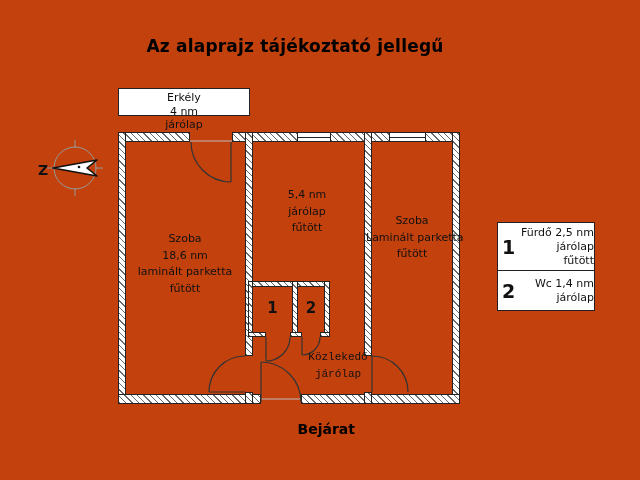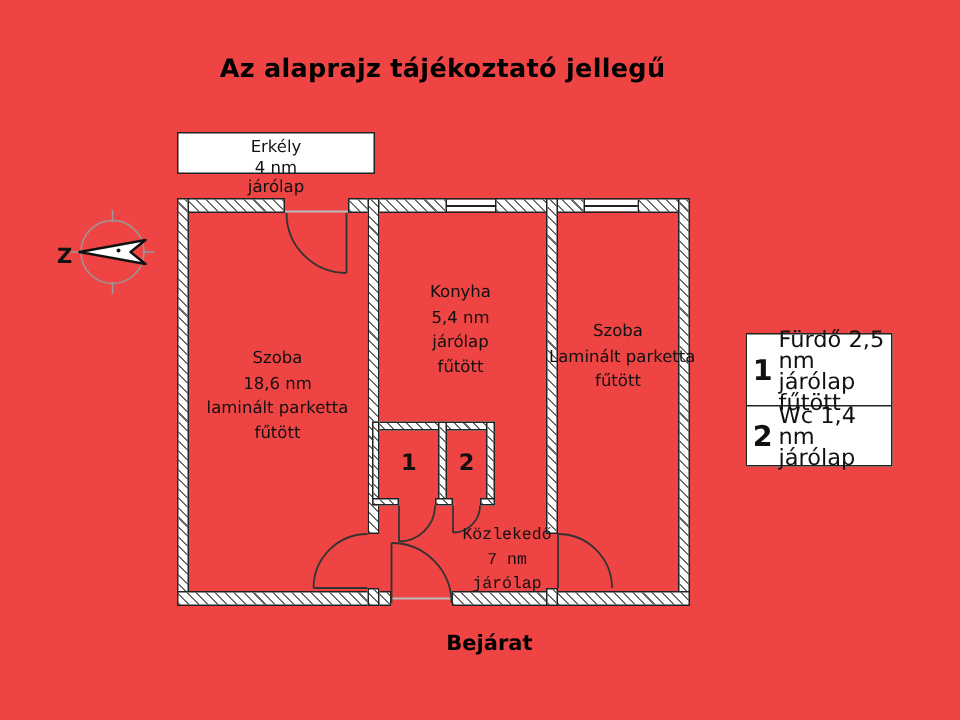--- a/index.html
+++ b/index.html
@@ -1,17 +1,17 @@
 <!DOCTYPE html>
 <html><head>
 <meta charset="utf-8">
 <style>
   html,body { margin:0; padding:0; background:#fff; }
   .canvas {
-    position:relative; width:640px; height:480px; background:#ef4444; overflow:hidden;
+    position:relative; width:640px; height:480px; background:#c2410c; overflow:hidden;
     font-family:"DejaVu Sans", sans-serif; color:#111;
   }
   .title {
     position:absolute; left:60px; top:36px; width:470px; text-align:center;
     font-size:17px; font-weight:bold; letter-spacing:0.2px; color:#000;
   }
   .wall {
     position:absolute; box-sizing:border-box;
     background:#fff repeating-linear-gradient(45deg,#6a6a6a 0,#6a6a6a 1px,transparent 1px,transparent 4.5px);
     border:1px solid #222;
@@ -34,21 +34,21 @@
     font-size:14px; font-weight:bold; color:#000;
   }
   .legend {
     position:absolute; left:497px; top:222px; width:98px; box-sizing:border-box;
     border:1px solid #222; background:#fff; z-index:10;
   }
   .legend-row { display:flex; align-items:center; }
   .legend-row.first { height:47px; border-bottom:1px solid #222; }
   .legend-row.second { height:39px; }
   .legend-num { width:21px; text-align:center; font-weight:bold; font-size:19px; }
-  .legend-txt { flex:1; text-align:left; font-size:15px; line-height:14px; }
+  .legend-txt { flex:1; text-align:right; font-size:11px; line-height:14px; }
   .overlay { position:absolute; left:0; top:0; z-index:5; pointer-events:none; }
 </style>
 </head>
 <body>
 
 <div class="canvas">
 
   <div class="title">Az alaprajz tájékoztató jellegű</div>
 
   <div class="balcony">
@@ -84,35 +84,33 @@
   <div class="wall" style="left:320px; top:332px; width:10px; height:5px;"></div>
 
   <div class="lbl" style="left:125px; top:231px; width:120px;">
     <div>Szoba</div>
     <div>18,6 nm</div>
     <div>laminált parketta</div>
     <div>fűtött</div>
   </div>
 
   <div class="lbl" style="left:257px; top:187px; width:100px;">
-    <div>Konyha</div>
     <div>5,4 nm</div>
     <div>járólap</div>
     <div>fűtött</div>
   </div>
 
   <div class="lbl" style="left:366px; top:213px; width:92px;">
     <div>Szoba</div>
     <div>Laminált parketta</div>
     <div>fűtött</div>
   </div>
 
   <div class="lbl" style="left:285px; top:349px; width:106px;font-family:Liberation Mono, monospace;">
     <div>Közlekedő</div>
-    <div>7 nm</div>
     <div>járólap</div>
   </div>
 
   <div class="roomnum" style="left:253px; top:299px; width:39px;">1</div>
   <div class="roomnum" style="left:298px; top:299px; width:26px;">2</div>
 
   <div class="legend">
     <div class="legend-row first">
       <div class="legend-num">1</div>
       <div class="legend-txt">

